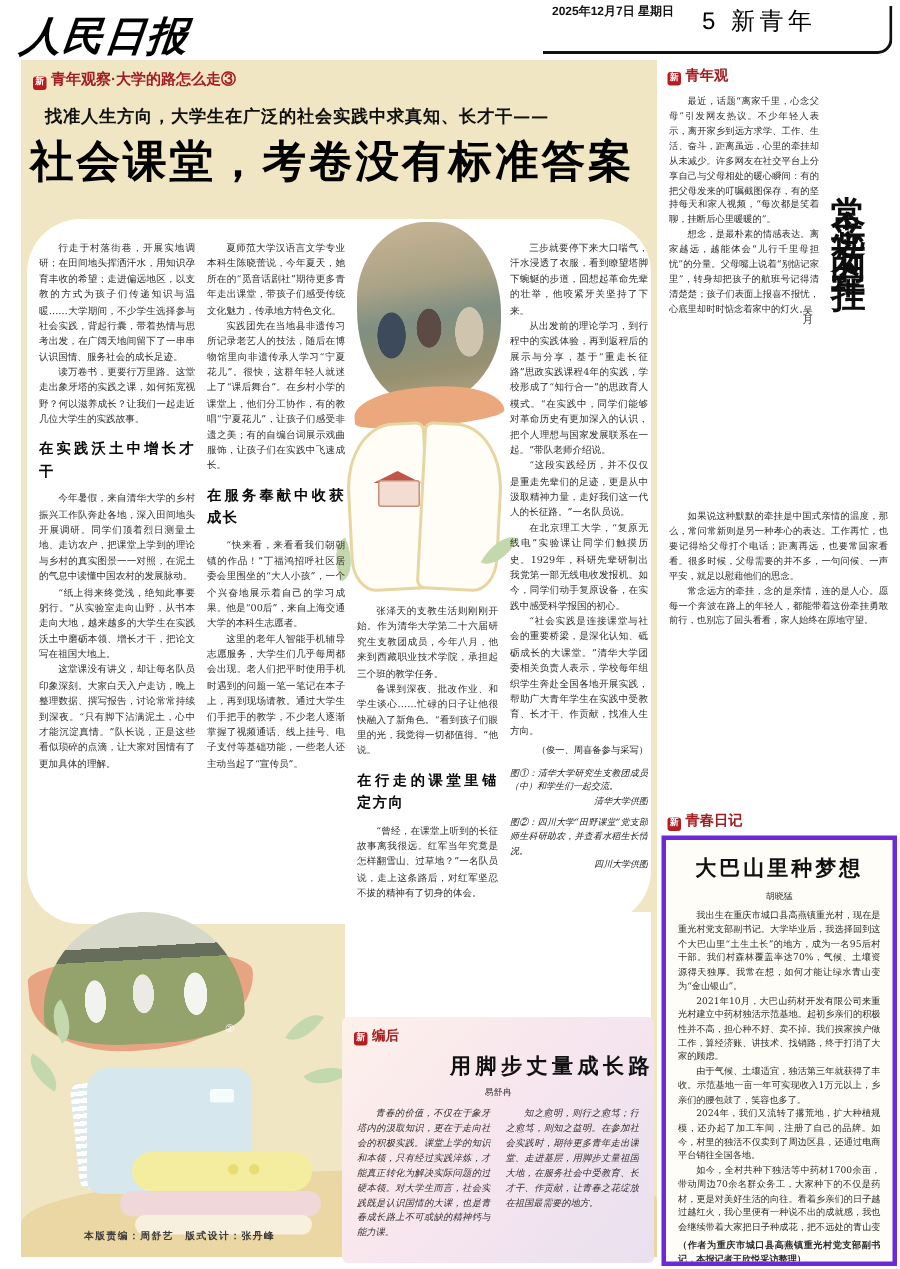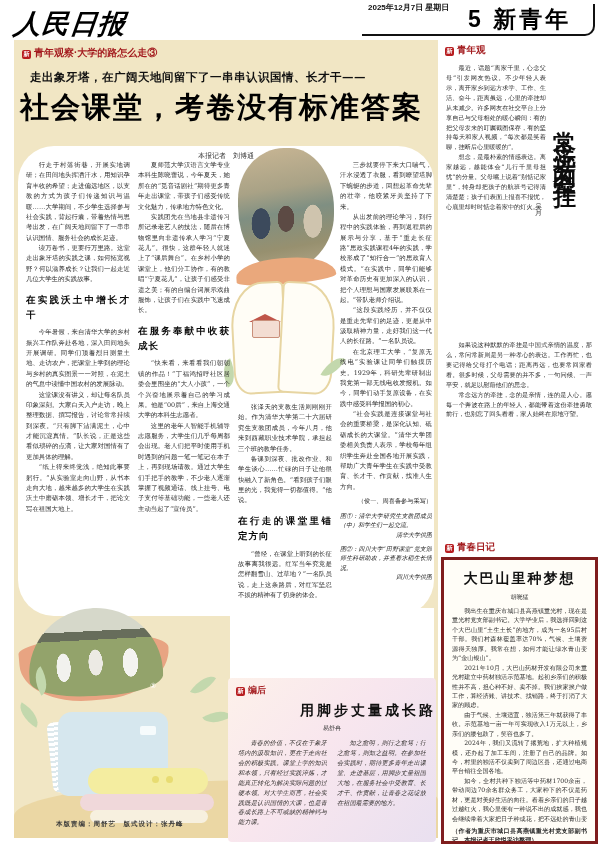--- a/index.html
+++ b/index.html
@@ -6,21 +6,21 @@
   .page{position:relative;width:600px;height:846px;background:#ffffff;overflow:hidden;
         font-family:"DejaVu Serif",serif;color:#222;box-shadow:0 0 0 1px #cfcfcf;}
   
   .masthead{position:absolute;left:14px;top:6px;font-family:"DejaVu Serif",serif;
         font-weight:bold;font-style:italic;font-size:27px;letter-spacing:1px;color:#000;
         transform:skewX(-6deg);}
   .hdr-rule{position:absolute;left:362px;top:4px;width:231px;height:30px;
         border-bottom:2px solid #111;border-right:2px solid #111;border-bottom-right-radius:10px;}
   .hdr-date{position:absolute;left:368px;top:2px;font-size:8px;font-weight:bold;
         font-family:"Liberation Sans",sans-serif;color:#111;}
-  .hdr-page{position:absolute;left:468px;top:4px;font-size:23px;font-weight:bold;
+  .hdr-page{position:absolute;left:468px;top:4px;font-size:16px;font-weight:normal;
         font-family:"Liberation Sans",sans-serif;letter-spacing:3px;color:#000;}
   
   .panel{position:absolute;left:14px;top:40px;width:424px;height:798px;background:#f1e6c4;}
   .bottom-band{position:absolute;left:14px;top:780px;width:424px;height:58px;
         background:#ebd7a4;border-top-left-radius:60% 36px;border-top-right-radius:30% 20px;}
   .white-main{position:absolute;left:18px;top:146px;width:416px;height:470px;
         background:#fff;border-radius:36px;}
   .white-low{position:absolute;left:230px;top:608px;width:204px;height:74px;background:#fff;}
   .badge{display:inline-block;width:9px;height:9px;background:#b71d20;color:#fff;
         font-size:6px;line-height:9px;text-align:center;border-radius:2px;margin-right:3px;
@@ -109,21 +109,21 @@
         line-height:1.6;text-align:justify;color:#2c2c2c;overflow:hidden;}
   .yv-narrow p,.yv-wide p{margin:0;text-indent:2em;}
   .yv-title{position:absolute;left:550px;top:112px;height:236px;writing-mode:vertical-rl;
         font-size:23px;font-weight:bold;letter-spacing:9px;color:#0d0d0d;
         font-family:"DejaVu Serif",serif;}
   .yv-author{position:absolute;left:533px;top:198px;writing-mode:vertical-rl;font-size:7px;
         letter-spacing:6px;color:#333;}
   .yv-wide{position:absolute;left:446px;top:340px;width:146px;height:196px;font-size:6.2px;
         line-height:1.6;text-align:justify;color:#2c2c2c;overflow:hidden;}
   .diary-box{position:absolute;left:441px;top:557px;width:151px;height:281px;
-        border:3px solid #7f1d1d;background:#fffdf7;overflow:hidden;}
+        border:3px solid #6d28d9;background:#fffdf7;overflow:hidden;}
   .diary-title{margin:10px 4px 0 4px;text-align:center;font-size:14px;font-weight:bold;
         letter-spacing:2px;color:#111;font-family:"DejaVu Serif",serif;}
   .diary-author{margin:5px 0 4px 0;text-align:center;font-size:6px;color:#333;}
   .diary-body{margin:0 8px;font-size:6.1px;line-height:1.55;text-align:justify;color:#2c2c2c;
         height:218px;overflow:hidden;}
   .diary-body p{margin:0;text-indent:2em;}
   .diary-credit{margin:2px 8px 0 8px;font-size:6.1px;line-height:1.5;text-align:justify;
         font-weight:bold;color:#2c2c2c;}
 </style>
 </head>
@@ -137,23 +137,22 @@
   <div class="hdr-page">5 新青年</div>
 
   <div class="panel"></div>
   <div class="bottom-band"></div>
   <div class="white-main"></div>
   <div class="white-low"></div>
 
   <div class="kicker">
     <span class="badge">新</span><span>青年观察·大学的路怎么走③</span>
   </div>
-  <div class="dek">走出象牙塔，在广阔天地间留下了一串串认识国情、长才干——</div>
+  <div class="dek">找准人生方向，大学生在广泛的社会实践中求真知、长才干——</div>
   <div class="headline">社会课堂，考卷没有标准答案</div>
-  <div class="byline">本报记者　刘博通</div>
 
   <div class="photo1"></div>
   <span class="fig-marker" style="left:320px;top:250px;">①</span>
   <div class="photo1-swoosh"></div>
 
   <div class="bookillo">
     <div class="bi-left"></div>
     <div class="bi-right"></div>
     <div class="bi-roof"></div>
     <div class="bi-bld"></div>
@@ -162,22 +161,22 @@
   </div>
 
   <div class="col col1">
     <div>
         <p>行走于村落街巷，开展实地调研；在田间地头挥洒汗水，用知识孕育丰收的希望；走进偏远地区，以支教的方式为孩子们传递知识与温暖……大学期间，不少学生选择参与社会实践，背起行囊，带着热情与思考出发，在广阔天地间留下了一串串认识国情、服务社会的成长足迹。</p>
         <p>读万卷书，更要行万里路。这堂走出象牙塔的实践之课，如何拓宽视野？何以滋养成长？让我们一起走近几位大学生的实践故事。</p>
       </div>
     <h3>在实践沃土中增长才干</h3>
     <div>
         <p>今年暑假，来自清华大学的乡村振兴工作队奔赴各地，深入田间地头开展调研。同学们顶着烈日测量土地、走访农户，把课堂上学到的理论与乡村的真实图景一一对照，在泥土的气息中读懂中国农村的发展脉动。</p>
+        <p>“纸上得来终觉浅，绝知此事要躬行。”从实验室走向山野，从书本走向大地，越来越多的大学生在实践沃土中磨砺本领、增长才干，把论文写在祖国大地上。</p>
         <p>这堂课没有讲义，却让每名队员印象深刻。大家白天入户走访，晚上整理数据、撰写报告，讨论常常持续到深夜。“只有脚下沾满泥土，心中才能沉淀真情。”队长说，正是这些看似琐碎的点滴，让大家对国情有了更加具体的理解。</p>
-        <p>“纸上得来终觉浅，绝知此事要躬行。”从实验室走向山野，从书本走向大地，越来越多的大学生在实践沃土中磨砺本领、增长才干，把论文写在祖国大地上。</p>
       </div>
   </div>
   <div class="col col2">
     <div>
         <p>夏师范大学汉语言文学专业本科生陈晓蕾说，今年夏天，她所在的“觅音话剧社”期待更多青年走出课堂，带孩子们感受传统文化魅力，传承地方特色文化。</p>
         <p>实践团先在当地县非遗传习所记录老艺人的技法，随后在博物馆里向非遗传承人学习“宁夏花儿”。很快，这群年轻人就迷上了“课后舞台”。在乡村小学的课堂上，他们分工协作，有的教唱“宁夏花儿”，让孩子们感受非遗之美；有的自编台词展示戏曲服饰，让孩子们在实践中飞速成长。</p>
       </div>
     <h3>在服务奉献中收获成长</h3>
     <div>
         <p>“快来看，来看看我们朝朝镇的作品！”丁福鸿招呼社区居委会里围坐的“大人小孩”，一个个兴奋地展示着自己的学习成果。他是“00后”，来自上海交通大学的本科生志愿者。</p>

